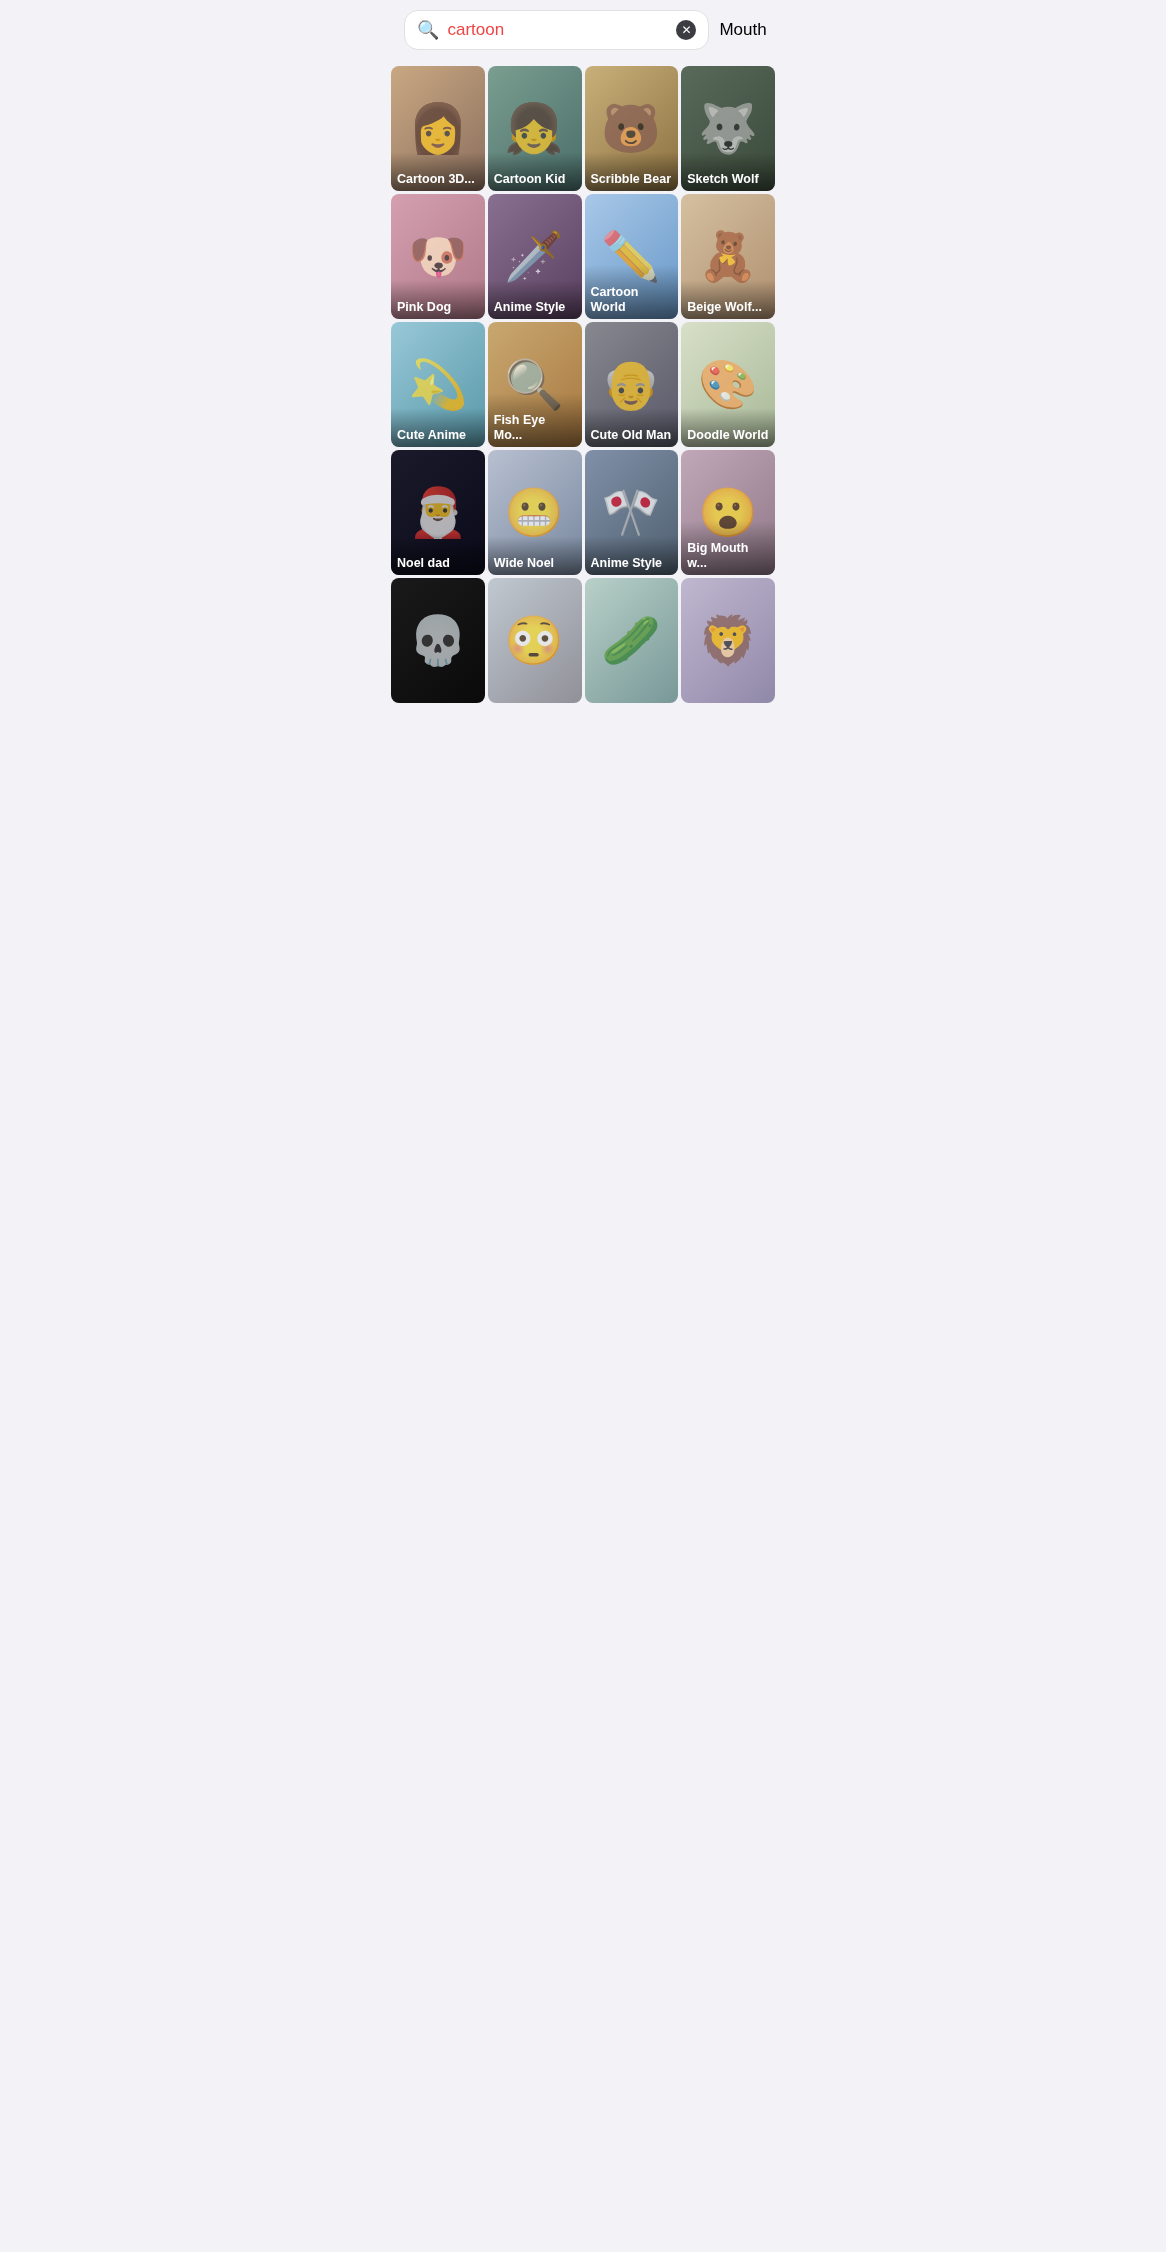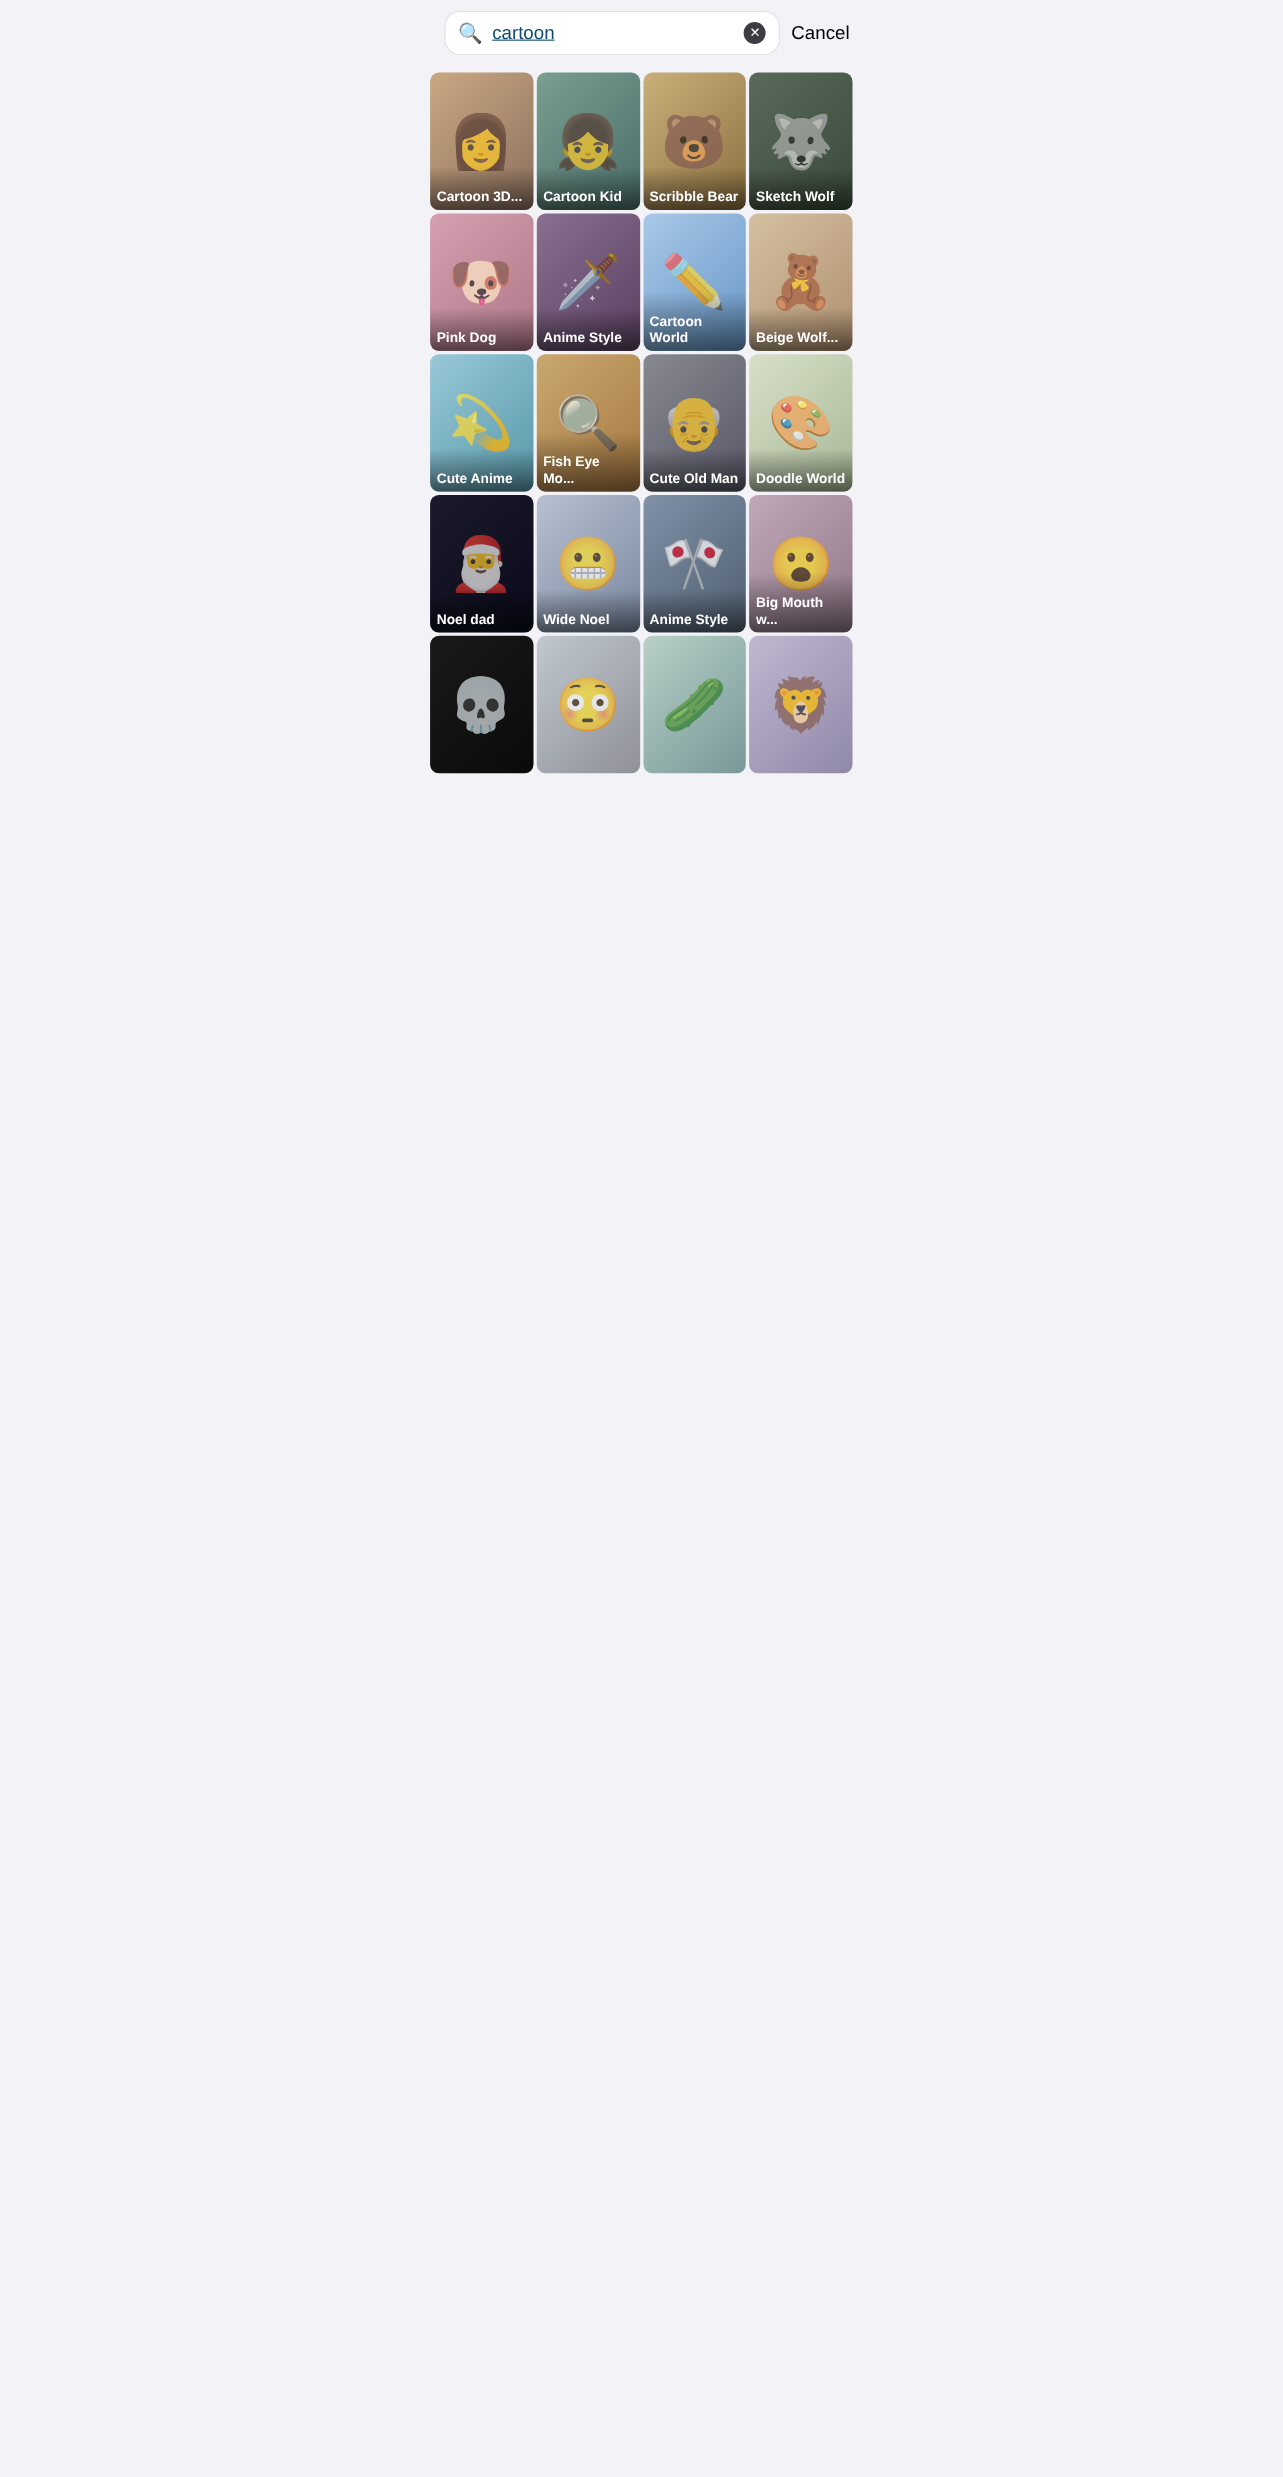--- a/index.html
+++ b/index.html
@@ -29,23 +29,22 @@
     }
     .search-icon-wrap {
       color: #8e8e93;
       font-size: 18px;
     }
     .search-input {
       flex: 1;
       border: none;
       outline: none;
       font-size: 17px;
-      color: #0c4a6e;
+      color: #ef4444;
       background: transparent;
-      text-decoration: underline;
     }
     .clear-btn {
       background: #3c3c43;
       border: none;
       border-radius: 50%;
       width: 20px;
       height: 20px;
       color: white;
       font-size: 12px;
       cursor: pointer;
@@ -123,21 +122,21 @@
   </style>
 </head>
 <body>
 
 <div class="search-bar">
   <div class="search-input-wrapper">
     <span class="search-icon-wrap">🔍</span>
     <input class="search-input" type="text" value="cartoon" style="">
     <button class="clear-btn">✕</button>
   </div>
-  <button class="cancel-btn">Cancel</button>
+  <button class="cancel-btn">Mouth</button>
 </div>
 
 <div class="grid" id="grid-container">
 <div class="grid-item bg-1">
       <div class="face-figure">👩</div>
       <div class="label">Cartoon 3D...</div>
     </div>
     <div class="grid-item bg-2">
       <div class="face-figure">👧</div>
       <div class="label">Cartoon Kid</div>

